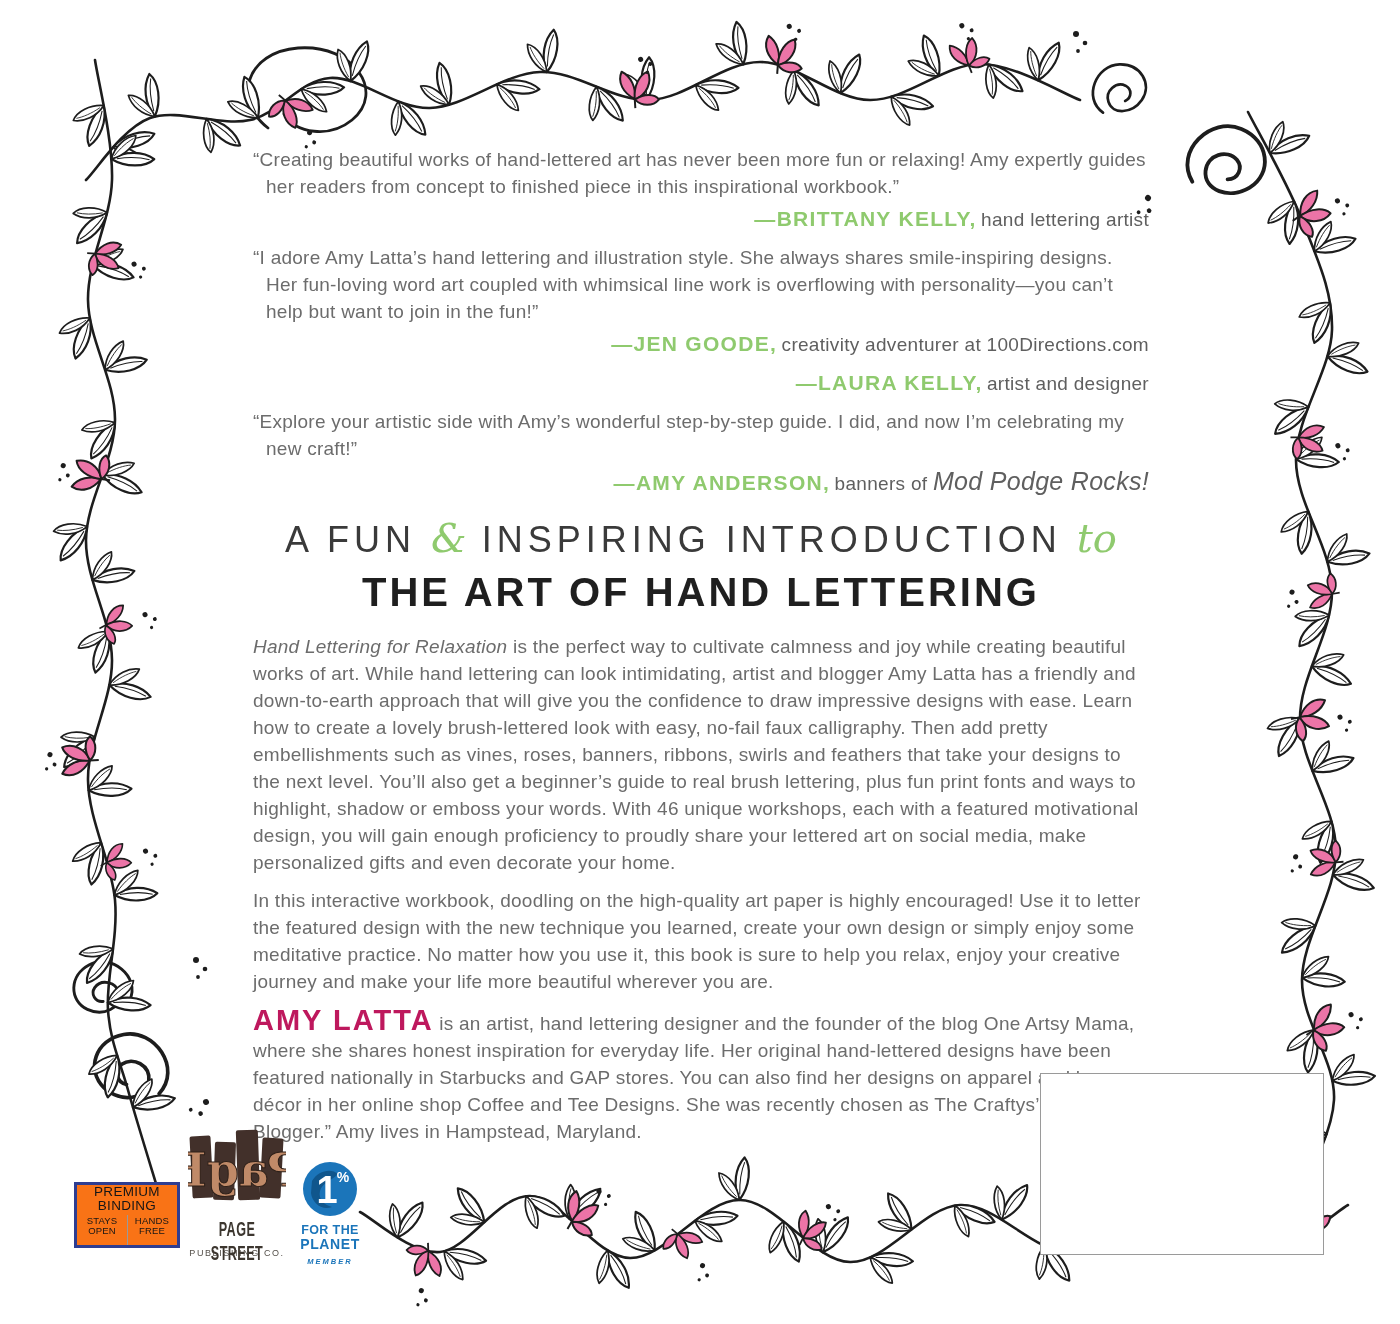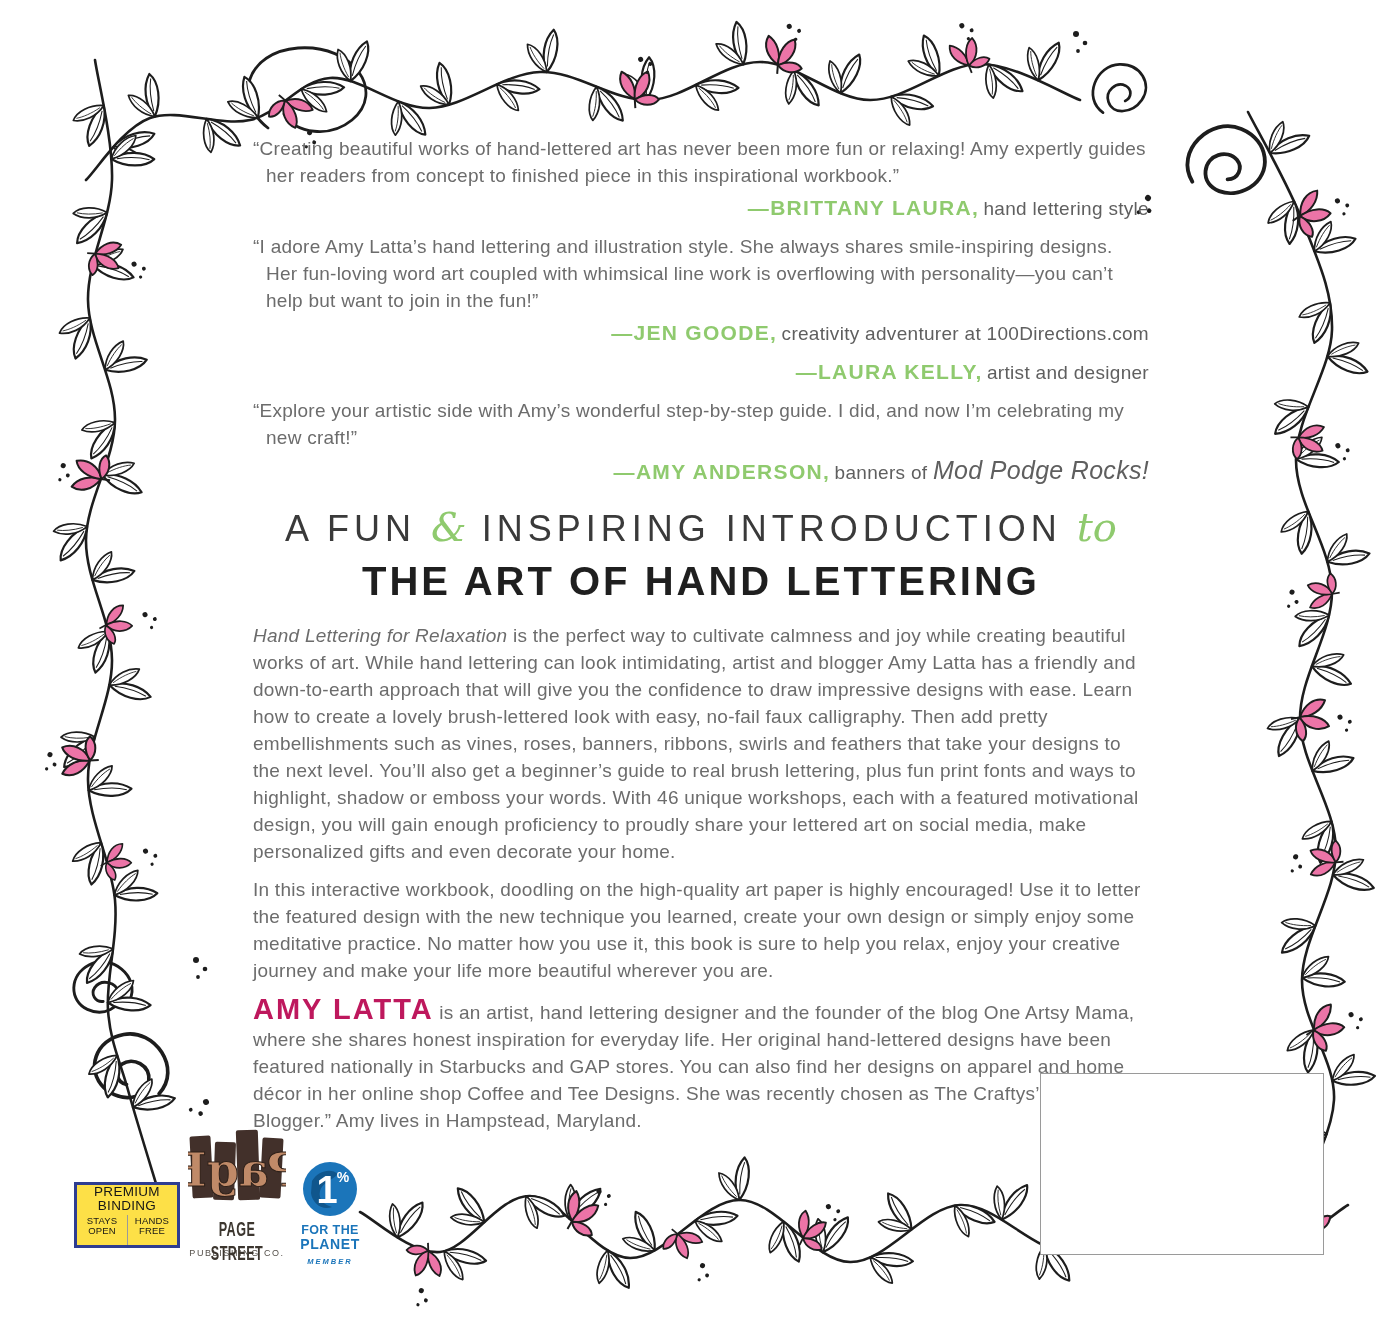--- a/index.html
+++ b/index.html
@@ -1,21 +1,21 @@
 <!DOCTYPE html>
 <html><head>
 <meta charset="utf-8">
 <style>
   html,body{margin:0;padding:0;background:#fff;}
   .page{position:relative;width:1400px;height:1324px;background:#ffffff;overflow:hidden;
         font-family:"Liberation Sans",sans-serif;}
   .vine-svg{position:absolute;left:0;top:0;z-index:0;pointer-events:none;}
 
   
-  .content{position:absolute;left:253px;top:135px;width:896px;z-index:1;}
+  .content{position:absolute;left:253px;top:146px;width:896px;z-index:1;}
   .quote-block{margin:0 0 9px 0;}
   .quote-text{color:#6c6c6c;font-size:19px;line-height:27px;letter-spacing:.25px;
               padding-left:13px;text-indent:-13px;margin:0;}
   .attribution{text-align:right;margin:5px 0 0 0;line-height:28px;}
   .attr-name{color:#8fca6e;font-size:21px;letter-spacing:1.3px;font-weight:700;}
   .attr-role{color:#5f5f5f;font-size:19px;letter-spacing:.3px;}
   .attr-role-italic{color:#5f5f5f;font-size:25px;font-style:italic;letter-spacing:.3px;}
 
   .heading{text-align:center;margin:16px 0 16px 0;}
   .heading-line1{font-size:36px;line-height:46px;letter-spacing:5px;color:#3a3a3a;font-weight:400;}
@@ -23,21 +23,21 @@
                   letter-spacing:0;font-size:40px;}
   .heading-line2{font-size:40px;line-height:50px;letter-spacing:3px;color:#1f1f1f;
                  font-weight:700;margin-top:4px;}
 
   .para{color:#6c6c6c;font-size:19px;line-height:27px;letter-spacing:.25px;margin:6px 0 11px 0;}
   .lead-italic{font-style:italic;}
   .bio-name{color:#be185d;font-size:29px;letter-spacing:2px;font-weight:700;line-height:1;}
 
   
   .binding-badge{position:absolute;left:74px;top:1182px;width:100px;height:60px;
-                 border:3px solid #2e3d91;background:#fde047;z-index:2;text-align:center;}
+                 border:3px solid #2e3d91;background:#f97316;z-index:2;text-align:center;}
   .bb-spine{position:absolute;left:50%;top:30px;bottom:0;width:1px;background:#9a9a9a;}
   .bb-t{font-size:13.5px;line-height:14px;letter-spacing:.3px;color:#161616;position:relative;}
   .bb-t:first-child{margin-top:5px;}
   .bb-cols{display:flex;margin-top:3px;position:relative;}
   .bb-col{flex:1;font-size:9.5px;line-height:10px;color:#161616;letter-spacing:.2px;text-align:center;}
 
   
   .ps-logo{position:absolute;left:186px;top:1126px;width:102px;text-align:center;z-index:2;}
   .ps-name{font-size:14px;font-weight:700;color:#3c362f;letter-spacing:.5px;
            transform:scale(.9,1.5);transform-origin:center top;margin-top:4px;}
@@ -299,22 +299,22 @@
       <use href="#dots" transform="translate(1122.7192760909395 1180.3628485230176) rotate(-20) scale(0.85)"></use>
       <use href="#flower" transform="translate(1310.8511962890625 1230.8193359375) rotate(-30.034068895557937) scale(1)"></use>
       <use href="#dots" transform="translate(1290.8306017789046 1196.1902181973692) rotate(-20) scale(0.85)"></use>
     </svg>
 
   <main class="content">
 
     <div class="quote-block">
       <p class="quote-text">“Creating beautiful works of hand-lettered art has never been more fun or relaxing! Amy expertly guides her readers from concept to finished piece in this inspirational workbook.”</p>
       <p class="attribution">
-        <span class="attr-name">—BRITTANY LAURA,</span>
-        <span class="attr-role"> hand lettering style</span>
+        <span class="attr-name">—BRITTANY KELLY,</span>
+        <span class="attr-role"> hand lettering artist</span>
       </p>
     </div>
 
     <div class="quote-block">
       <p class="quote-text">“I adore Amy Latta’s hand lettering and illustration style. She always shares smile-inspiring designs. Her fun-loving word art coupled with whimsical line work is overflowing with personality—you can’t help but want to join in the fun!”</p>
       <p class="attribution">
         <span class="attr-name">—JEN GOODE,</span>
         <span class="attr-role"> creativity adventurer at 100Directions.com</span>
       </p>
     </div>

